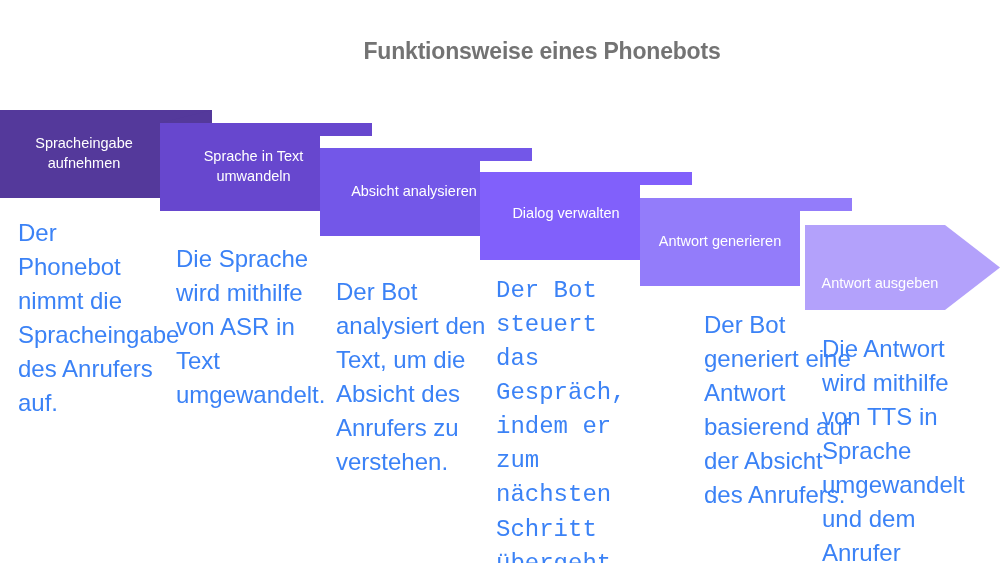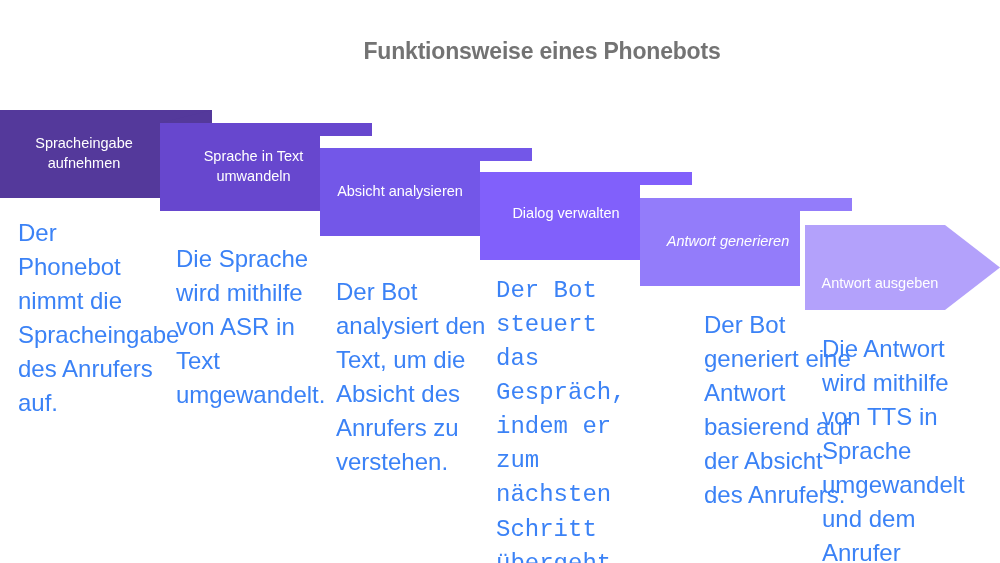--- a/index.html
+++ b/index.html
@@ -88,41 +88,41 @@
     <div class="step-label" style="left:0px; top:0px; width:160px; height:88px;padding-left:37px;">Sprache in Text umwandeln</div>
   </div>
   <div class="step-desc" style="left:176px; top:242px; width:152px;">Die Sprache wird mithilfe von ASR in Text umgewandelt.</div>
 
   <div class="step" style="left:320px; top:148px;">
     <div class="step-shape">
       <svg width="212" height="88" viewBox="0 0 212 88">
         <polygon points="0,0 212,0 212,13 160,13 160,88 0,88" fill="#7357E8"></polygon>
       </svg>
     </div>
-    <div class="step-label" style="left:0px; top:0px; width:160px; height:88px;">Absicht analysieren</div>
+    <div class="step-label" style="left:14px; top:0px; width:160px; height:88px;">Absicht analysieren</div>
   </div>
   <div class="step-desc" style="left:336px; top:263px; width:150px;margin-top:12px;">Der Bot analysiert den Text, um die Absicht des Anrufers zu verstehen.</div>
 
   <div class="step" style="left:480px; top:172px;">
     <div class="step-shape">
       <svg width="212" height="88" viewBox="0 0 212 88">
         <polygon points="0,0 212,0 212,13 160,13 160,88 0,88" fill="#8160FB"></polygon>
       </svg>
     </div>
     <div class="step-label" style="left:6px; top:0px; width:160px; height:84px;">Dialog verwalten</div>
   </div>
   <div class="step-desc" style="left:496px; top:274px; width:150px;font-family:Liberation Mono, monospace;">Der Bot steuert das Gespräch, indem er zum nächsten Schritt übergeht.</div>
 
   <div class="step" style="left:640px; top:198px;">
     <div class="step-shape">
       <svg width="212" height="88" viewBox="0 0 212 88">
         <polygon points="0,0 212,0 212,13 160,13 160,88 0,88" fill="#937CFA"></polygon>
       </svg>
     </div>
-    <div class="step-label" style="left:8px; top:0px; width:160px; height:88px;font-style:italic;">Antwort generieren</div>
+    <div class="step-label" style="left:0px; top:0px; width:160px; height:88px;">Antwort generieren</div>
   </div>
   <div class="step-desc" style="left:656px; top:308px; width:150px;margin-left:48px;">Der Bot generiert eine Antwort basierend auf der Absicht des Anrufers.</div>
 
   <div class="step" style="left:805px; top:225px;">
     <div class="step-shape">
       <svg width="195" height="85" viewBox="0 0 195 85">
         <polygon points="0,0 140,0 195,42.5 140,85 0,85" fill="#B3A1FB"></polygon>
       </svg>
     </div>
     <div class="step-label" style="left:0px; top:16px; width:150px; height:85px;">Antwort ausgeben</div>

